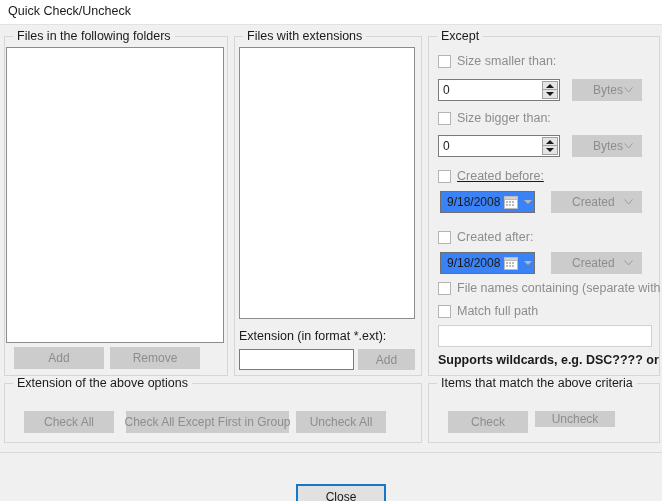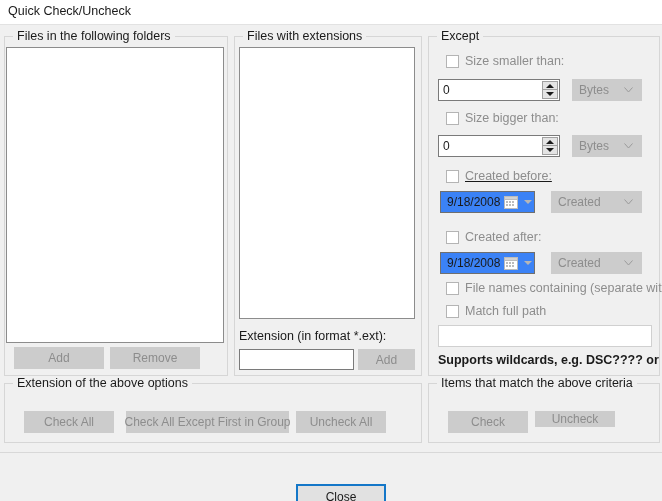--- a/index.html
+++ b/index.html
@@ -131,21 +131,21 @@
   
   .combo {
     position: absolute;
     background: #cccccc;
     border: 1px solid #cccccc;
     box-sizing: border-box;
     display: flex;
     align-items: center;
     color: #8d8d8d;
     font-size: 12px;
-    padding-left: 6px;
+    padding-left: 20px;
   }
   .combo .chev {
     position: absolute;
     right: 8px;
     top: 50%;
     margin-top: -3px;
     width: 9px; height: 6px;
   }
   .combo .chev svg { display: block; }
 
@@ -182,21 +182,20 @@
     border-right: 4px solid transparent;
     border-top: 4px solid #b6b6b6;
   }
 
   
   .checkrow {
     position: absolute;
     display: flex;
     align-items: center;
     white-space: nowrap;
-    margin-left: 8px;
   }
   .checkbox {
     width: 13px; height: 13px;
     background: #ffffff;
     border: 1px solid #b4b4b4;
     box-sizing: border-box;
     flex: 0 0 auto;
   }
   .checkrow .cb-label {
     margin-left: 6px;

